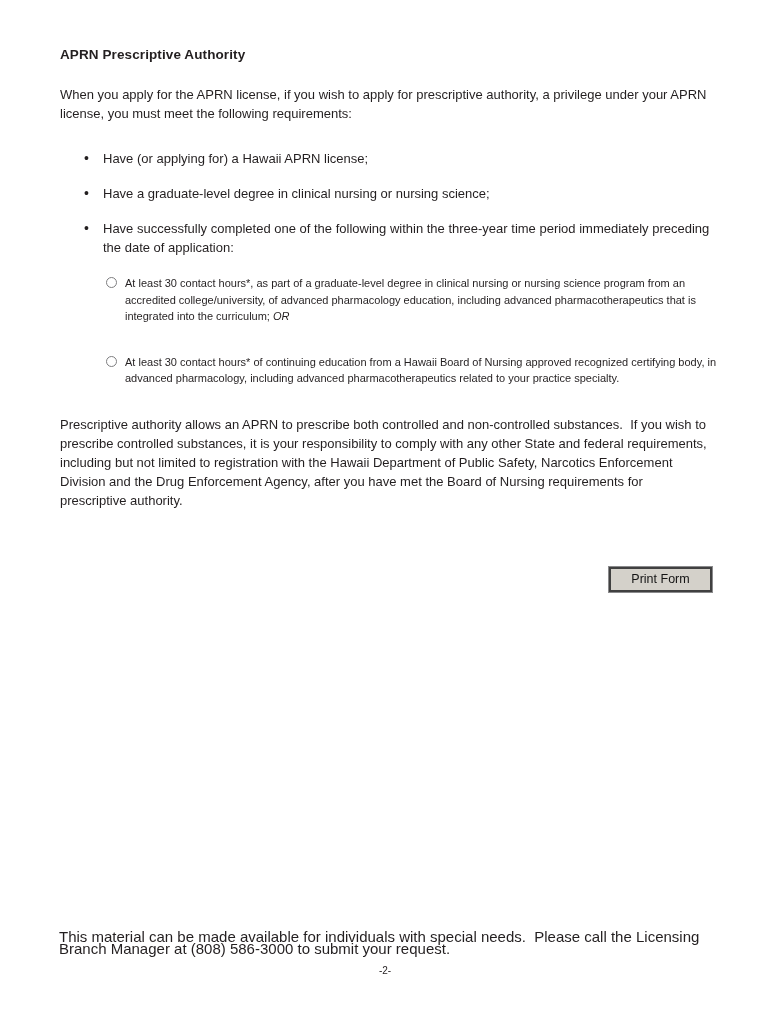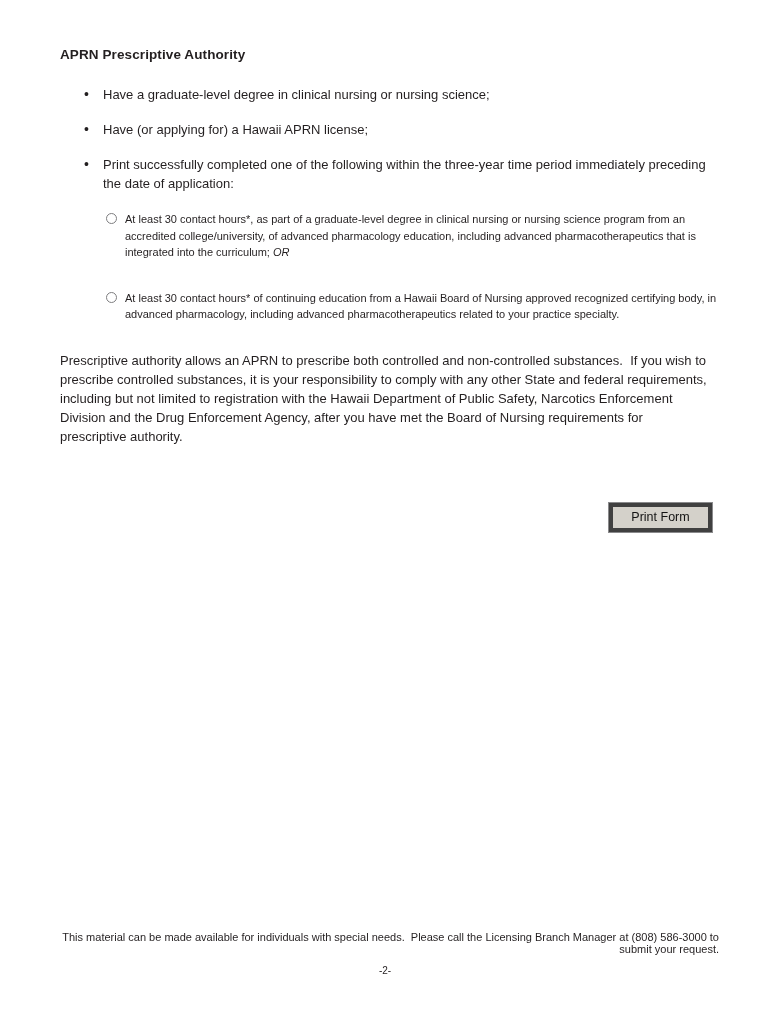--- a/index.html
+++ b/index.html
@@ -97,61 +97,61 @@
   .btn-row {
     margin-top: 57px;
     text-align: right;
     padding-right: -1px;
   }
   .print-btn {
     display: inline-block;
     min-width: 103px;
     padding: 3px 10px 4px 10px;
     background: #d4d1ca;
-    border: 4px solid #404040;
+    border: 2px solid #404040;
     box-shadow: 0 0 0 1px #8a8a8c;
     font-family: "Liberation Sans", "DejaVu Sans", sans-serif;
     font-size: 12.5px;
     color: #141414;
     text-align: center;
     cursor: pointer;
     margin-left: 10px;
   }
   .footer-note {
     position: absolute;
     left: 59px;
     top: 931px;
     width: 660px;
-    font-size: 11px;
+    font-size: 15px;
     line-height: 12px;
     white-space: pre-wrap;
-    text-align: right;
   }
   .page-number {
     position: absolute;
     left: 0;
     top: 965px;
     width: 770px;
     text-align: center;
     font-size: 10px;
   }
 </style>
 </head>
 <body>
 
 <div class="page">
   <div class="content">
 
     <h1 class="doc-title">APRN Prescriptive Authority</h1>
 
+    <p class="para">When you apply for the APRN license, if you wish to apply for prescriptive authority, a privilege under your APRN license, you must meet the following requirements:</p>
 
     <ul class="req-list">
+      <li>Have (or applying for) a Hawaii APRN license;</li>
       <li>Have a graduate-level degree in clinical nursing or nursing science;</li>
-      <li>Have (or applying for) a Hawaii APRN license;</li>
-      <li>Print successfully completed one of the following within the three-year time period immediately preceding the date of application:</li>
+      <li>Have successfully completed one of the following within the three-year time period immediately preceding the date of application:</li>
     </ul>
 
     <div class="radio-group">
 
       <div class="radio-item">
         <span class="radio-circle"></span><span>At least 30 contact hours*, as part of a graduate-level degree in clinical nursing or nursing science program from an accredited college/university, of advanced pharmacology education, including advanced pharmacotherapeutics that is integrated into the curriculum;</span><span class="or-suffix">OR</span>
       </div>
 
 
       <div class="radio-item">

